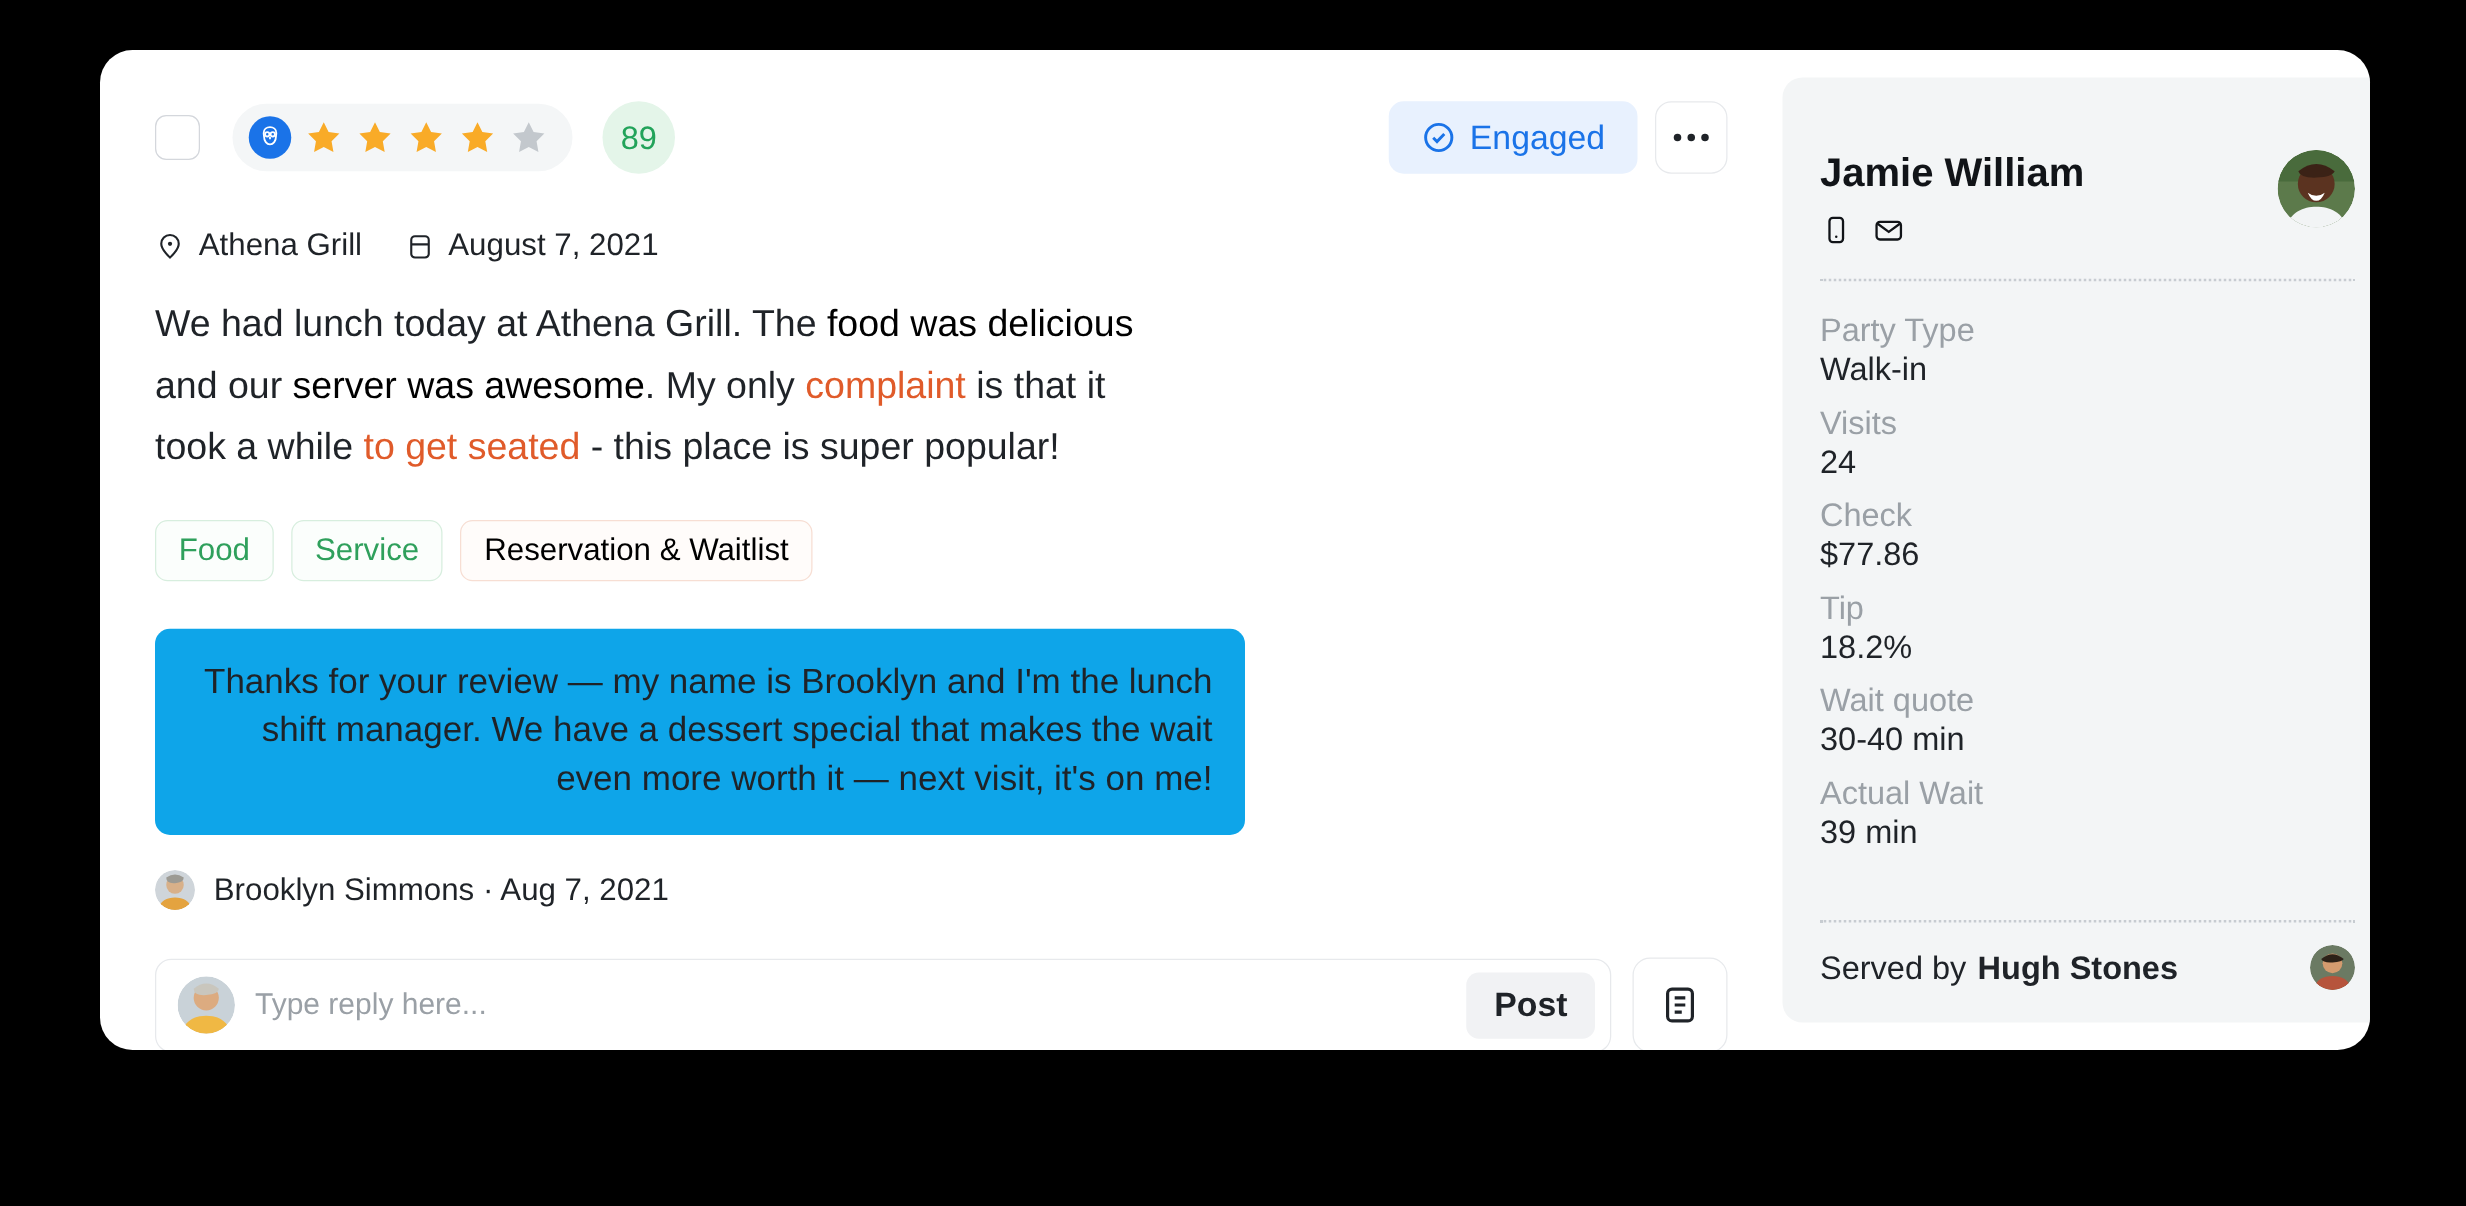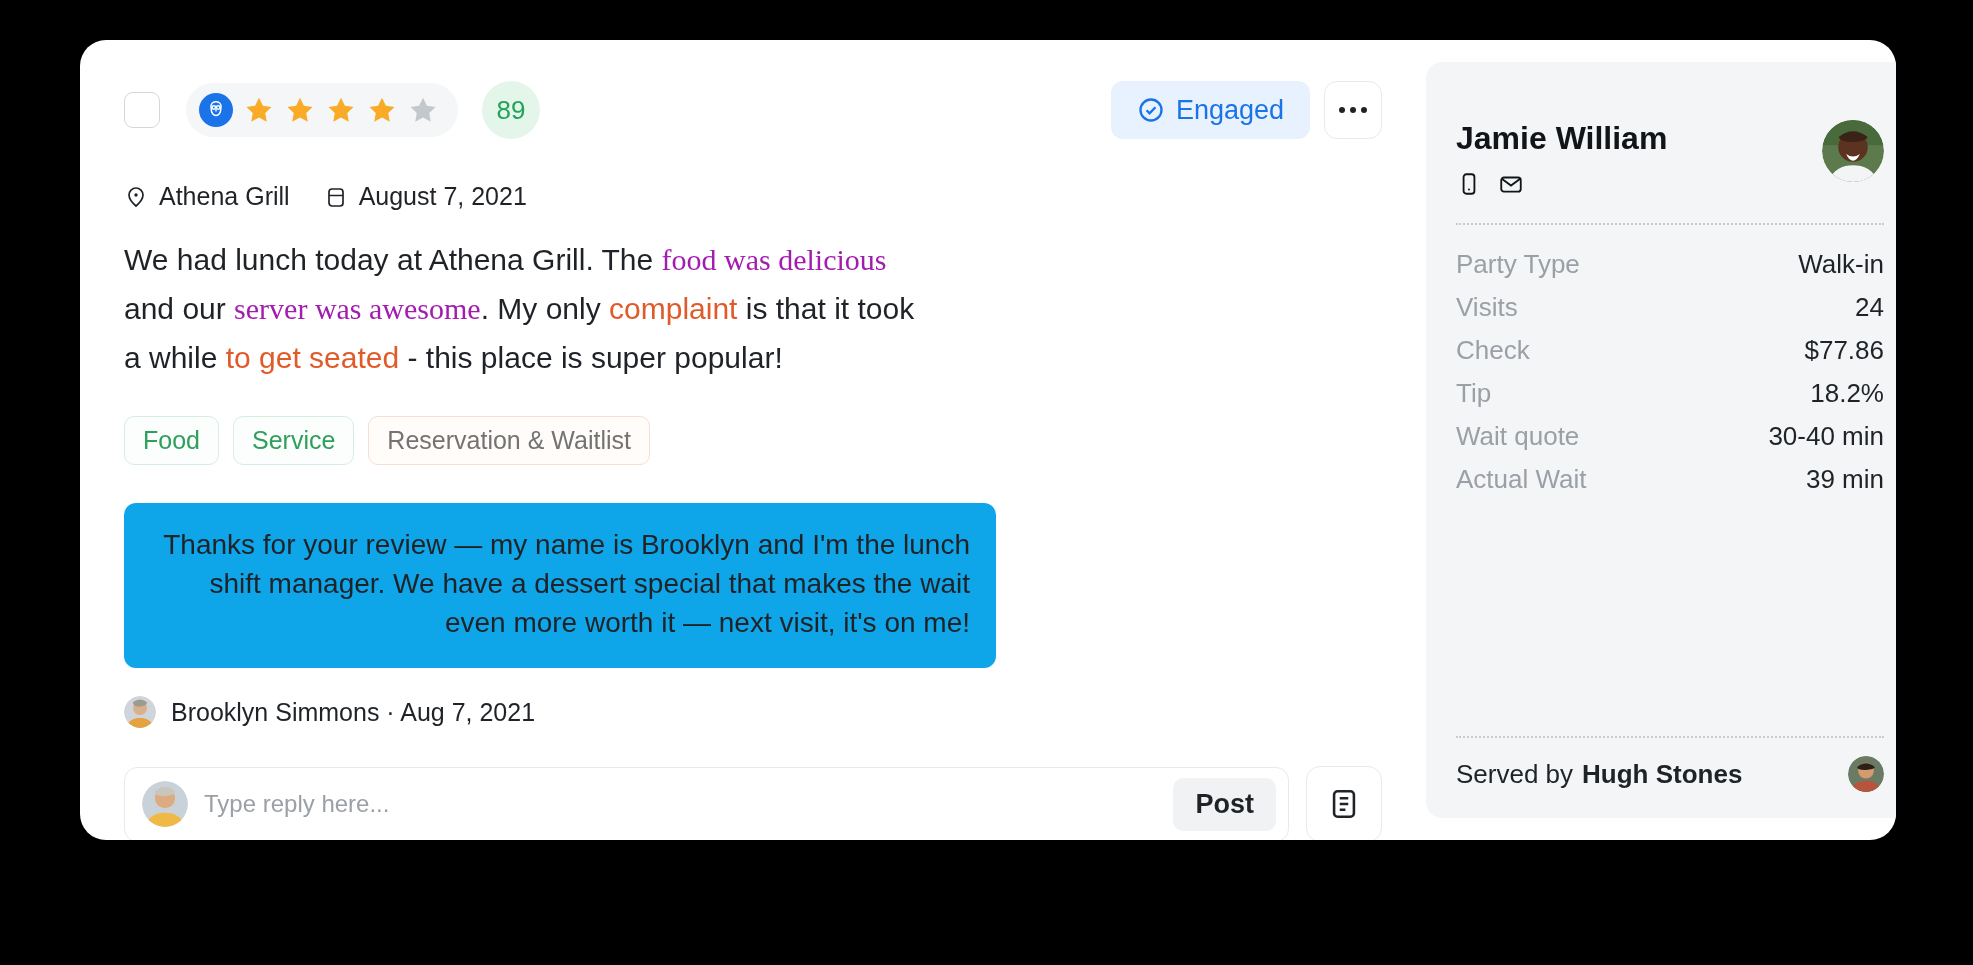--- a/index.html
+++ b/index.html
@@ -92,34 +92,34 @@
   .meta-item { display: flex; align-items: center; gap: 11px; }
 
   
   .review-text {
     margin-top: 24px;
     font-size: 30px;
     line-height: 49px;
     color: #1f2328;
     max-width: 800px;
   }
-  .hl-pos { color: #a21caf; font-family: Liberation Serif, serif; }
+  .hl-pos { color: #000000; }
   .hl-neg { color: #e05b2a; }
 
   
   .tags { display: flex; gap: 14px; margin-top: 34px; }
   .chip {
     border-radius: 10px;
     padding: 9px 18px;
     font-size: 25px;
     border: 1.5px solid #dbeee1;
     background: #fbfefc;
   }
   .chip.pos { color: #2fa05c; border-color: #d7eede; }
-  .chip.neg { color: #737373; border-color: #f7ded3; background: #fffcfa; }
+  .chip.neg { color: #000000; border-color: #f7ded3; background: #fffcfa; }
 
   
   .reply-bubble {
     margin-top: 38px;
     background: #0ea5e9;
     border-radius: 12px;
     padding: 22px 26px 26px 26px;
     width: 872px;
     font-size: 28px;
     line-height: 39px;
@@ -189,20 +189,21 @@
 
   .divider-dotted {
     border: none;
     border-top: 2.5px dotted #c7ccd1;
     margin: 26px 0 18px 0;
   }
   .detail-row {
     display: flex; justify-content: space-between; align-items: baseline;
     padding: 6px 0;
     font-size: 26px;
+    flex-direction: column;
   }
   .detail-label { color: #9aa0a6; }
   .detail-value { color: #1f2328; }
 
   .panel-spacer { flex: 1 1 auto; }
   .served-row {
     display: flex; align-items: center;
     font-size: 26px; color: #1f2328;
   }
   .served-row b { margin-left: 9px; }

